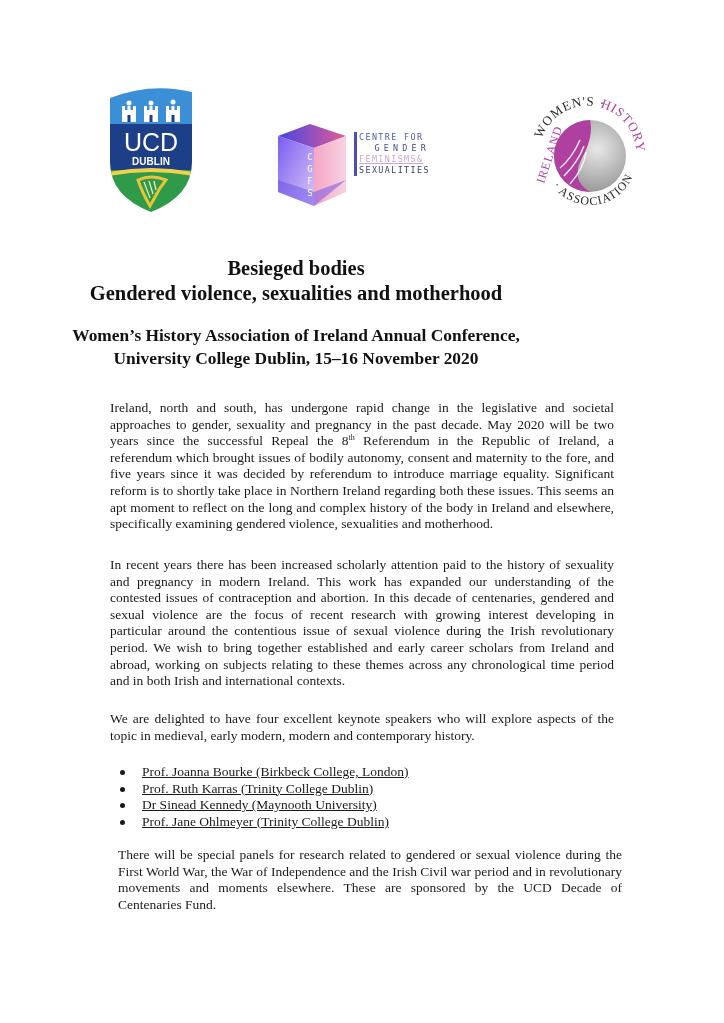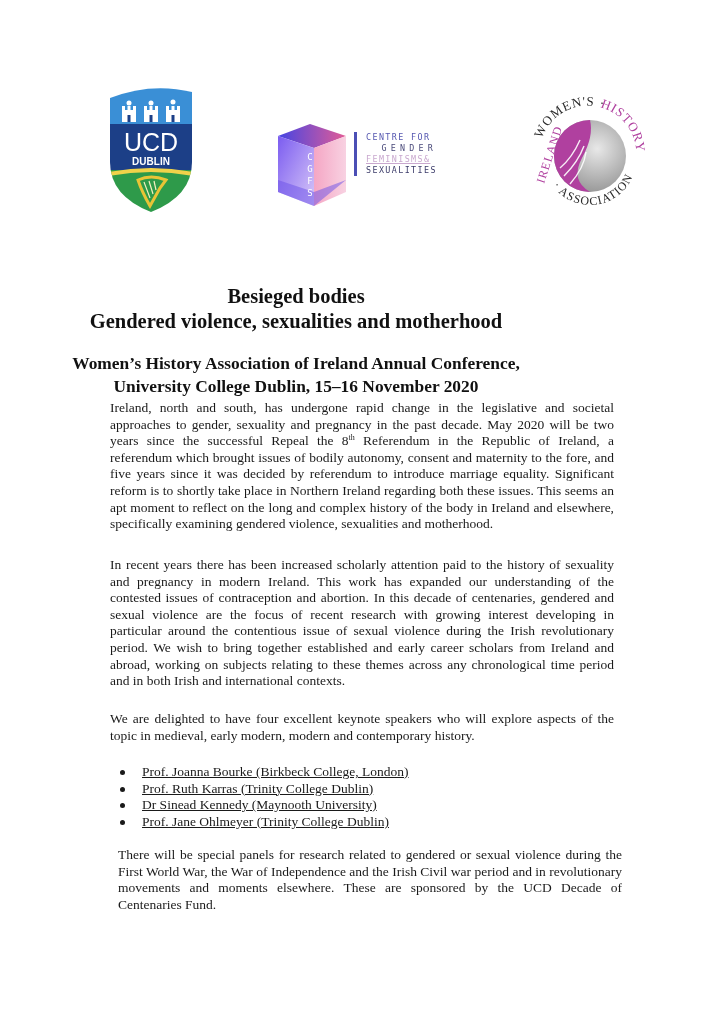--- a/index.html
+++ b/index.html
@@ -6,31 +6,31 @@
     html, body { width: 724px; height: 1023px; background: #ffffff; overflow: hidden; }
     body { font-family: "Liberation Serif", "DejaVu Serif", serif; color: #111; position: relative; }
 
     .logo { position: absolute; }
     #logo-ucd { left: 108px; top: 88px; width: 86px; height: 126px; }
     #logo-cgfs { left: 274px; top: 120px; width: 150px; height: 90px; }
     #logo-whai { left: 526px; top: 88px; width: 124px; height: 132px; }
 
     .cgfs-text {
       position: absolute; left: 80px; top: 12px;
-      border-left: 3px solid #4b4fb5; padding-left: 9px;
+      border-left: 3px solid #4b4fb5; padding-left: 2px;
       font-family: "DejaVu Sans Mono", monospace; font-size: 8.4px; line-height: 11px;
       letter-spacing: 1.4px;
     }
     .cgfs-text div { white-space: nowrap; }
     .cgfs-l1 { color: #5557b0; }
     .cgfs-l2 { color: #4a4a7a; letter-spacing: 4.2px; text-align: right; }
     .cgfs-l3 { color: #c9a8cf; text-decoration: underline; }
     .cgfs-l4 { color: #3c3c6a; }
 
-    .title-block { position: absolute; left: 0; width: 592px; text-align: center; font-weight: bold; margin-top: 28px; }
+    .title-block { position: absolute; left: 0; width: 592px; text-align: center; font-weight: bold; }
     #title { top: 256px; font-size: 20.5px; line-height: 25px; }
     #subtitle-block { top: 324px; font-size: 17.4px; line-height: 23px; }
 
     .body-text {
       position: absolute; left: 110px; width: 504px;
       font-size: 13.5px; line-height: 16.6px; text-align: justify;
       color: #1a1a1a;
     }
     #para1 { top: 400px; }
     #para2 { top: 557px; }

